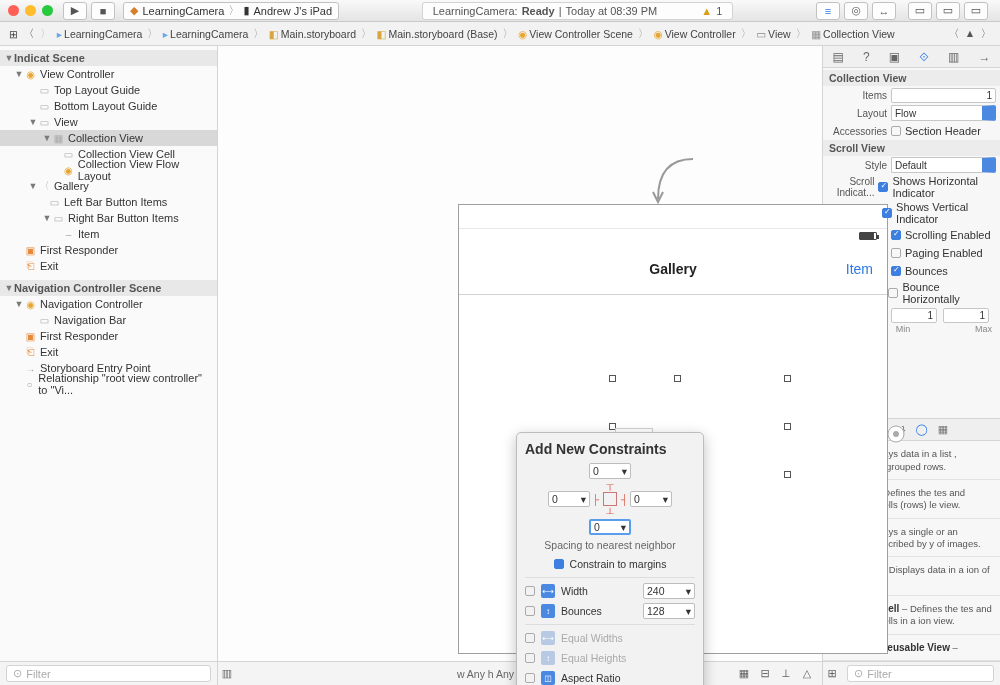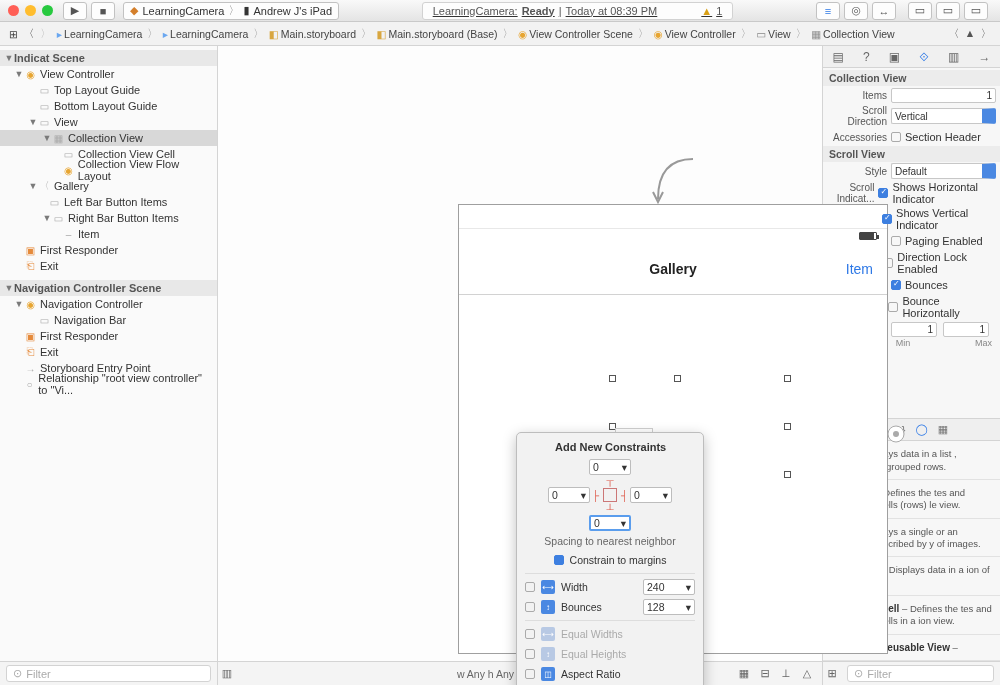--- a/index.html
+++ b/index.html
@@ -6,21 +6,21 @@
 body { width: 1000px; height: 685px; background: #ececec; font-size: 11px; color: #333; overflow: hidden; }
 
 
 .titlebar { height: 22px; background: linear-gradient(#f9f9f9,#e4e4e4); border-bottom: 1px solid #c9c9c9; display: flex; align-items: center; padding: 0 8px; }
 .traffic { display: flex; gap: 6px; margin-right: 10px; }
 .traffic span { width: 11px; height: 11px; border-radius: 50%; display: inline-block; }
 .red { background:#ff5f56; } .yellow { background:#ffbd2e; } .green { background:#27c93f; }
 .tb-btn { width: 24px; height: 18px; border: 1px solid #c2c2c2; background: #fdfdfd; border-radius: 3px; display:flex; align-items:center; justify-content:center; margin-right:4px; color:#555; }
 .tb-text { color:#555; font-size: 11px; }
 .tb-group { display:flex; align-items:center; }
-.tb-center { flex:1; display:flex; justify-content:center; align-items:center; gap:6px;text-decoration:underline; }
+.tb-center { flex:1; display:flex; justify-content:center; align-items:center; gap:6px; }
 .tb-scheme { display:flex; align-items:center; background:#fdfdfd; border:1px solid #c2c2c2; border-radius:3px; height:18px; padding:0 6px; }
 .tb-warn { color:#d9a016; }
 
 
 .pathbar { height: 24px; background: #f2f2f2; border-bottom:1px solid #d4d4d4; display:flex; align-items:center; padding: 0 6px; font-size: 10.5px; }
 .pathbar .seg { display:flex; align-items:center; gap:2px; color:#444; padding:0 3px; white-space:nowrap; }
 .pathbar .chev { color:#999; padding:0 2px; }
 .pathbar .navarrows { margin-left:auto; display:flex; }
 .pathbar .navarrows span { width:16px; text-align:center; color:#555; }
 .ico-folder { color:#6aa7f0; }
@@ -57,21 +57,21 @@
 .batt { width:18px; height:8px; border:1px solid #444; border-radius:1px; position:relative; }
 .batt:after{content:"";position:absolute;right:-3px;top:2px;width:2px;height:4px;background:#444;}
 .batt .fill{width:90%;height:100%;background:#444;}
 .gm { position:absolute; width:7px; height:7px; border:1px solid #555; background:#fff; }
 .cell-outline { position:absolute; border:1px solid #cfcfcf; }
 
 .arrow-curve { position:absolute; left:415px; top:108px; width:70px; height:70px; }
 
 
 .popover { position:absolute; right:118px; top:386px; width:188px; background:#f2f2f2; border:1px solid #bdbdbd; border-radius:5px; box-shadow:0 4px 14px rgba(0,0,0,.25); padding:8px; font-size:10.5px; }
-.popover h4 { font-size:11px; font-weight:600; margin-bottom:6px;margin-left:30px; }
+.popover h4 { font-size:14px; font-weight:600; margin-bottom:6px; }
 .diagram { display:flex; flex-direction:column; align-items:center; margin-bottom:4px; }
 .diag-row { display:flex; align-items:center; gap:2px; }
 .mini-field { width:42px; height:16px; border:1px solid #bdbdbd; background:#fff; border-radius:2px; display:flex; align-items:center; padding:0 3px; }
 .mini-field.sel { border:2px solid #5a9ded; }
 .strut { color:#d54; font-size:10px; }
 .center-box { width:14px; height:14px; border:1px solid #c77; margin:2px; }
 .pop-row { display:flex; align-items:center; gap:6px; height:18px; margin-top:2px; }
 .pop-check { width:10px; height:10px; border:1px solid #aaa; border-radius:2px; }
 .pop-check.on { background:#3d7fe0; border-color:#3d7fe0; }
 .pop-icon { width:14px; height:14px; background:#4a88e2; border-radius:2px; display:inline-flex; align-items:center; justify-content:center; color:#fff; font-size:8px; }
@@ -418,23 +418,23 @@
     </div>
     <div class="ins-body">
       <div class="ins-sec">Collection View</div>
       <div class="ins-row">
           <span class="ins-label">Items</span>
           <div class="ins-field">
             <span style="margin-left:auto;">1</span>
           </div>
         </div>
       <div class="ins-row">
-          <span class="ins-label">Scroll Direction</span>
+          <span class="ins-label">Layout</span>
           <div class="ins-select">
-            <span>Vertical</span>
+            <span>Flow</span>
           </div>
         </div>
       <div class="ins-row">
           <span class="ins-label">Accessories</span>
           <span class="ins-check"></span>
           <span>Section Header</span>
         </div>
 
       <div class="ins-sec">Scroll View</div>
       <div class="ins-row">
@@ -447,28 +447,28 @@
           <span class="ins-label">Scroll Indicat...</span>
           <span class="ins-check on"></span>
           <span>Shows Horizontal Indicator</span>
         </div>
       <div class="ins-row">
           <span class="ins-label"></span>
           <span class="ins-check on"></span>
           <span>Shows Vertical Indicator</span>
         </div>
       <div class="ins-row">
+          <span class="ins-label">Scrolling</span>
+          <span class="ins-check on"></span>
+          <span>Scrolling Enabled</span>
+        </div>
+      <div class="ins-row">
           <span class="ins-label"></span>
           <span class="ins-check"></span>
           <span>Paging Enabled</span>
-        </div>
-      <div class="ins-row">
-          <span class="ins-label"></span>
-          <span class="ins-check"></span>
-          <span>Direction Lock Enabled</span>
         </div>
       <div class="ins-row">
           <span class="ins-label">Bounce</span>
           <span class="ins-check on"></span>
           <span>Bounces</span>
         </div>
       <div class="ins-row">
           <span class="ins-label"></span>
           <span class="ins-check"></span>
           <span>Bounce Horizontally</span>

